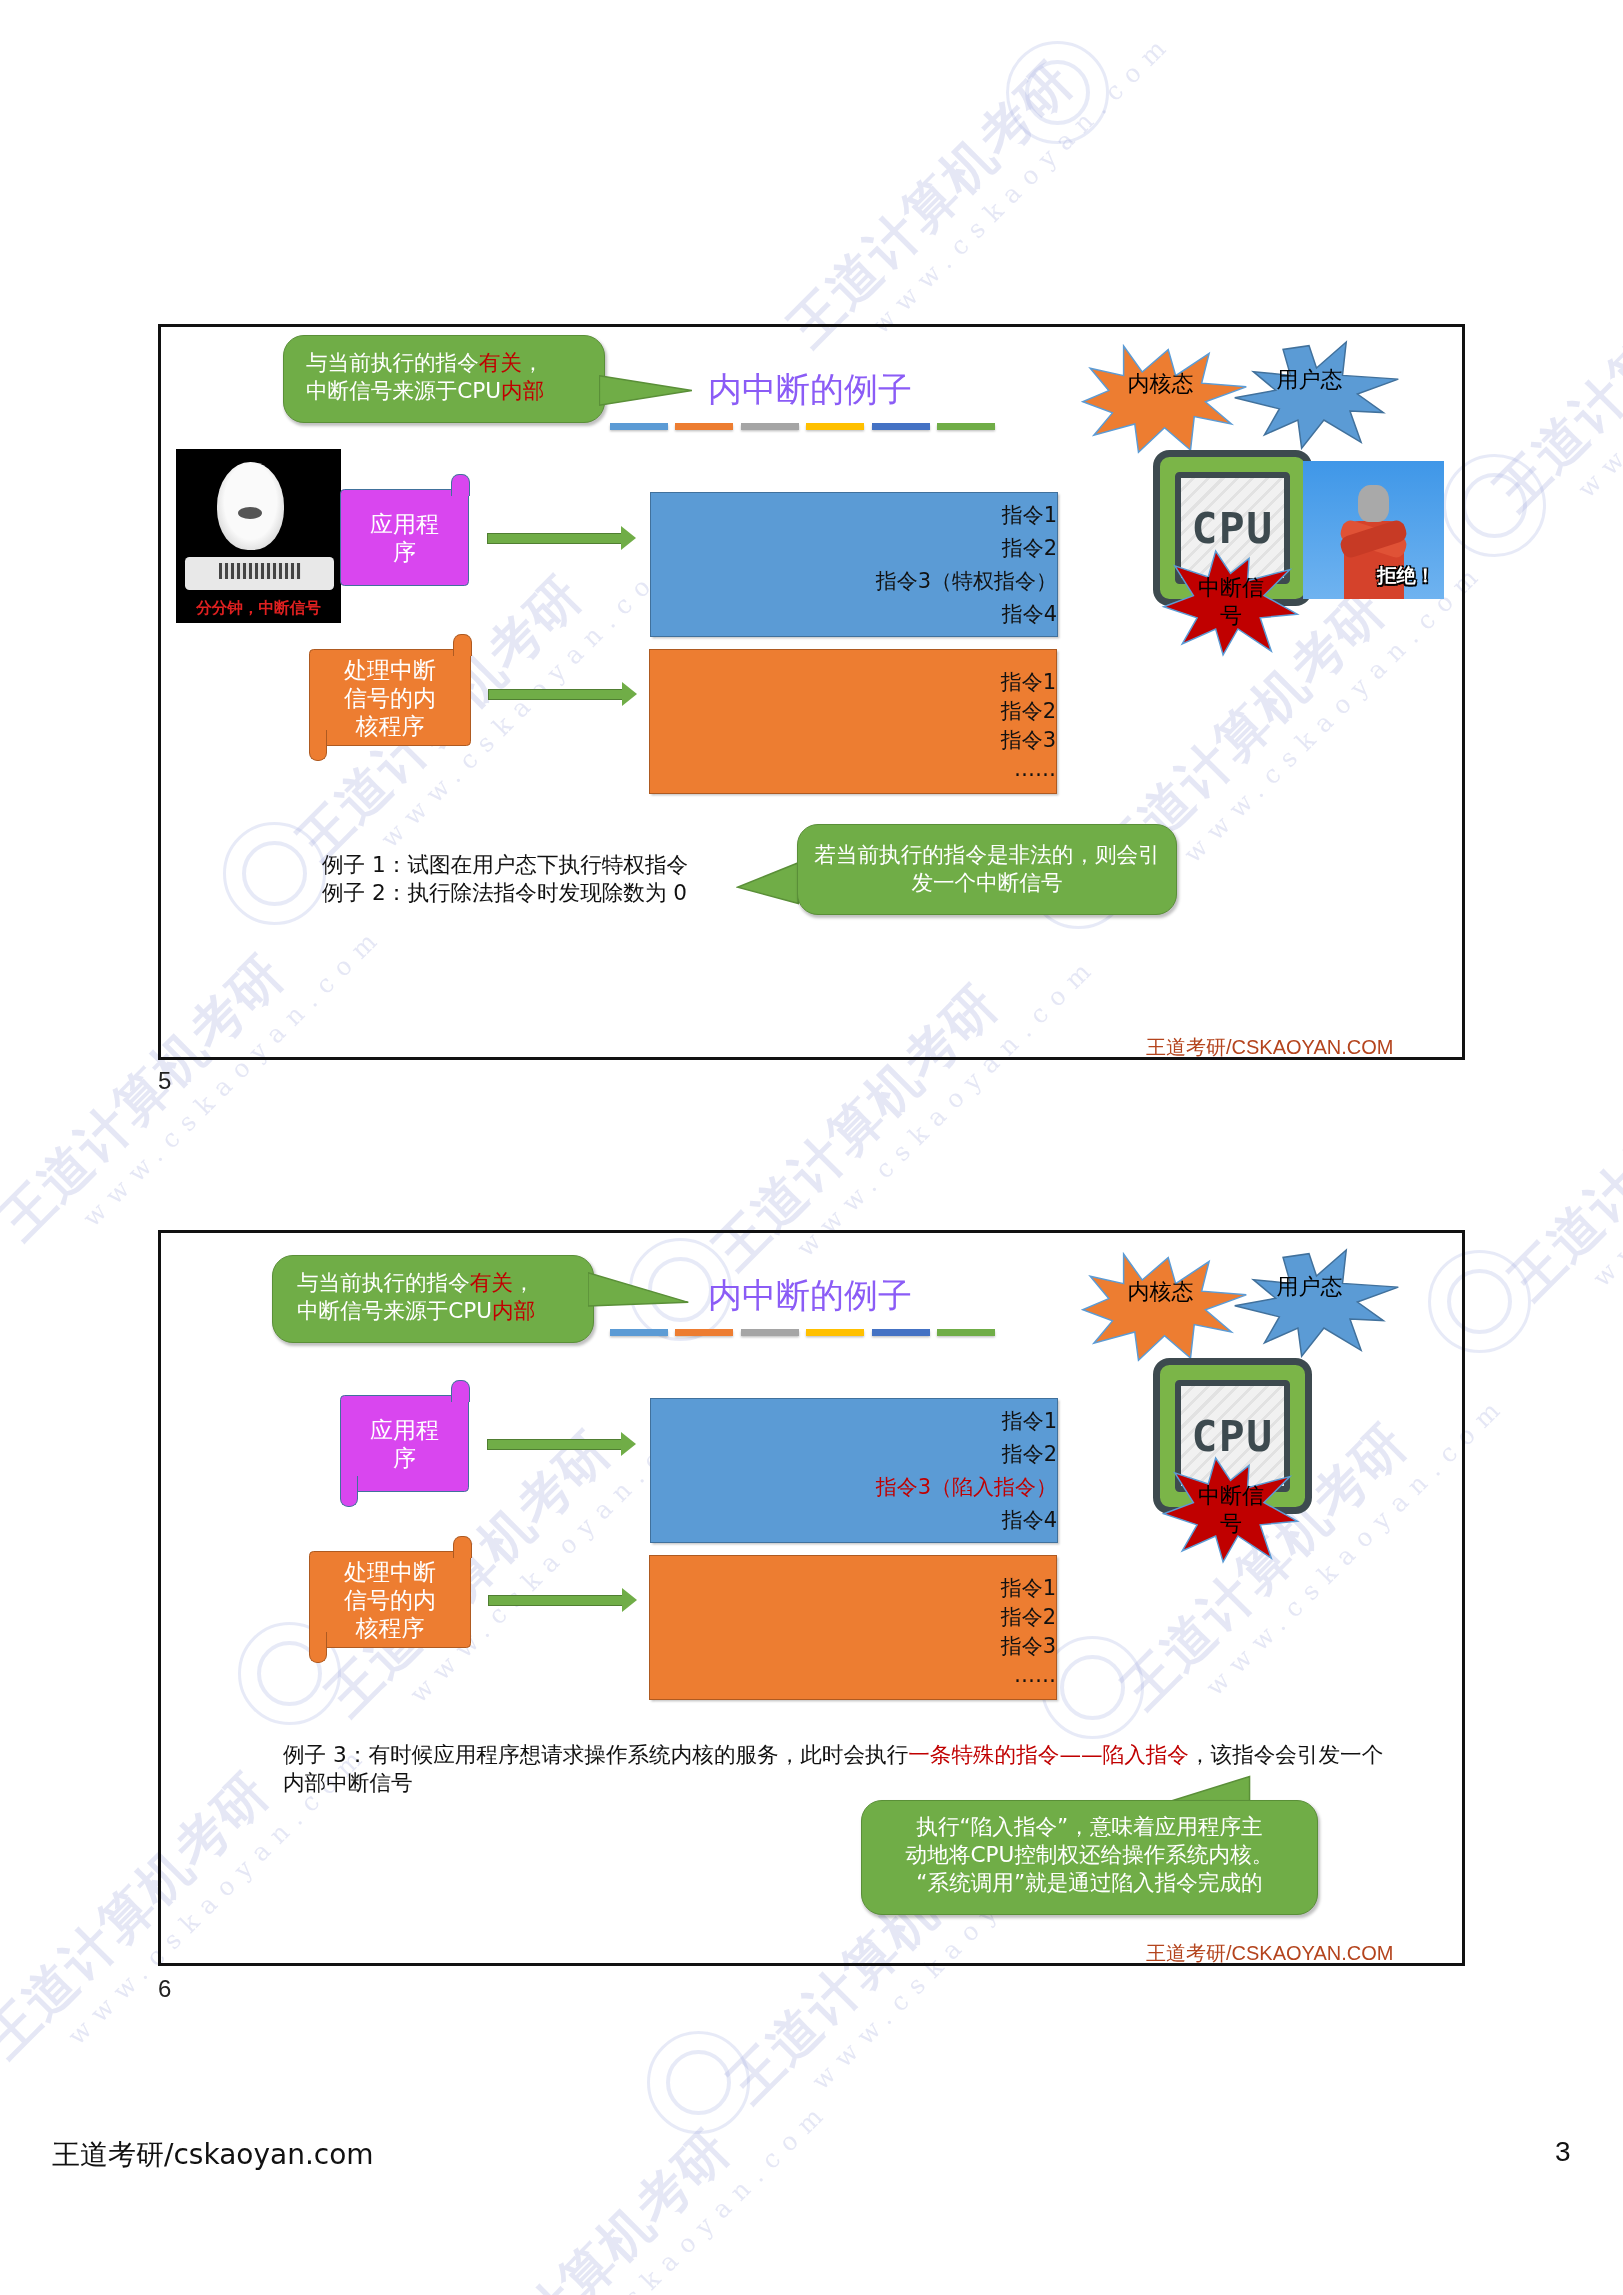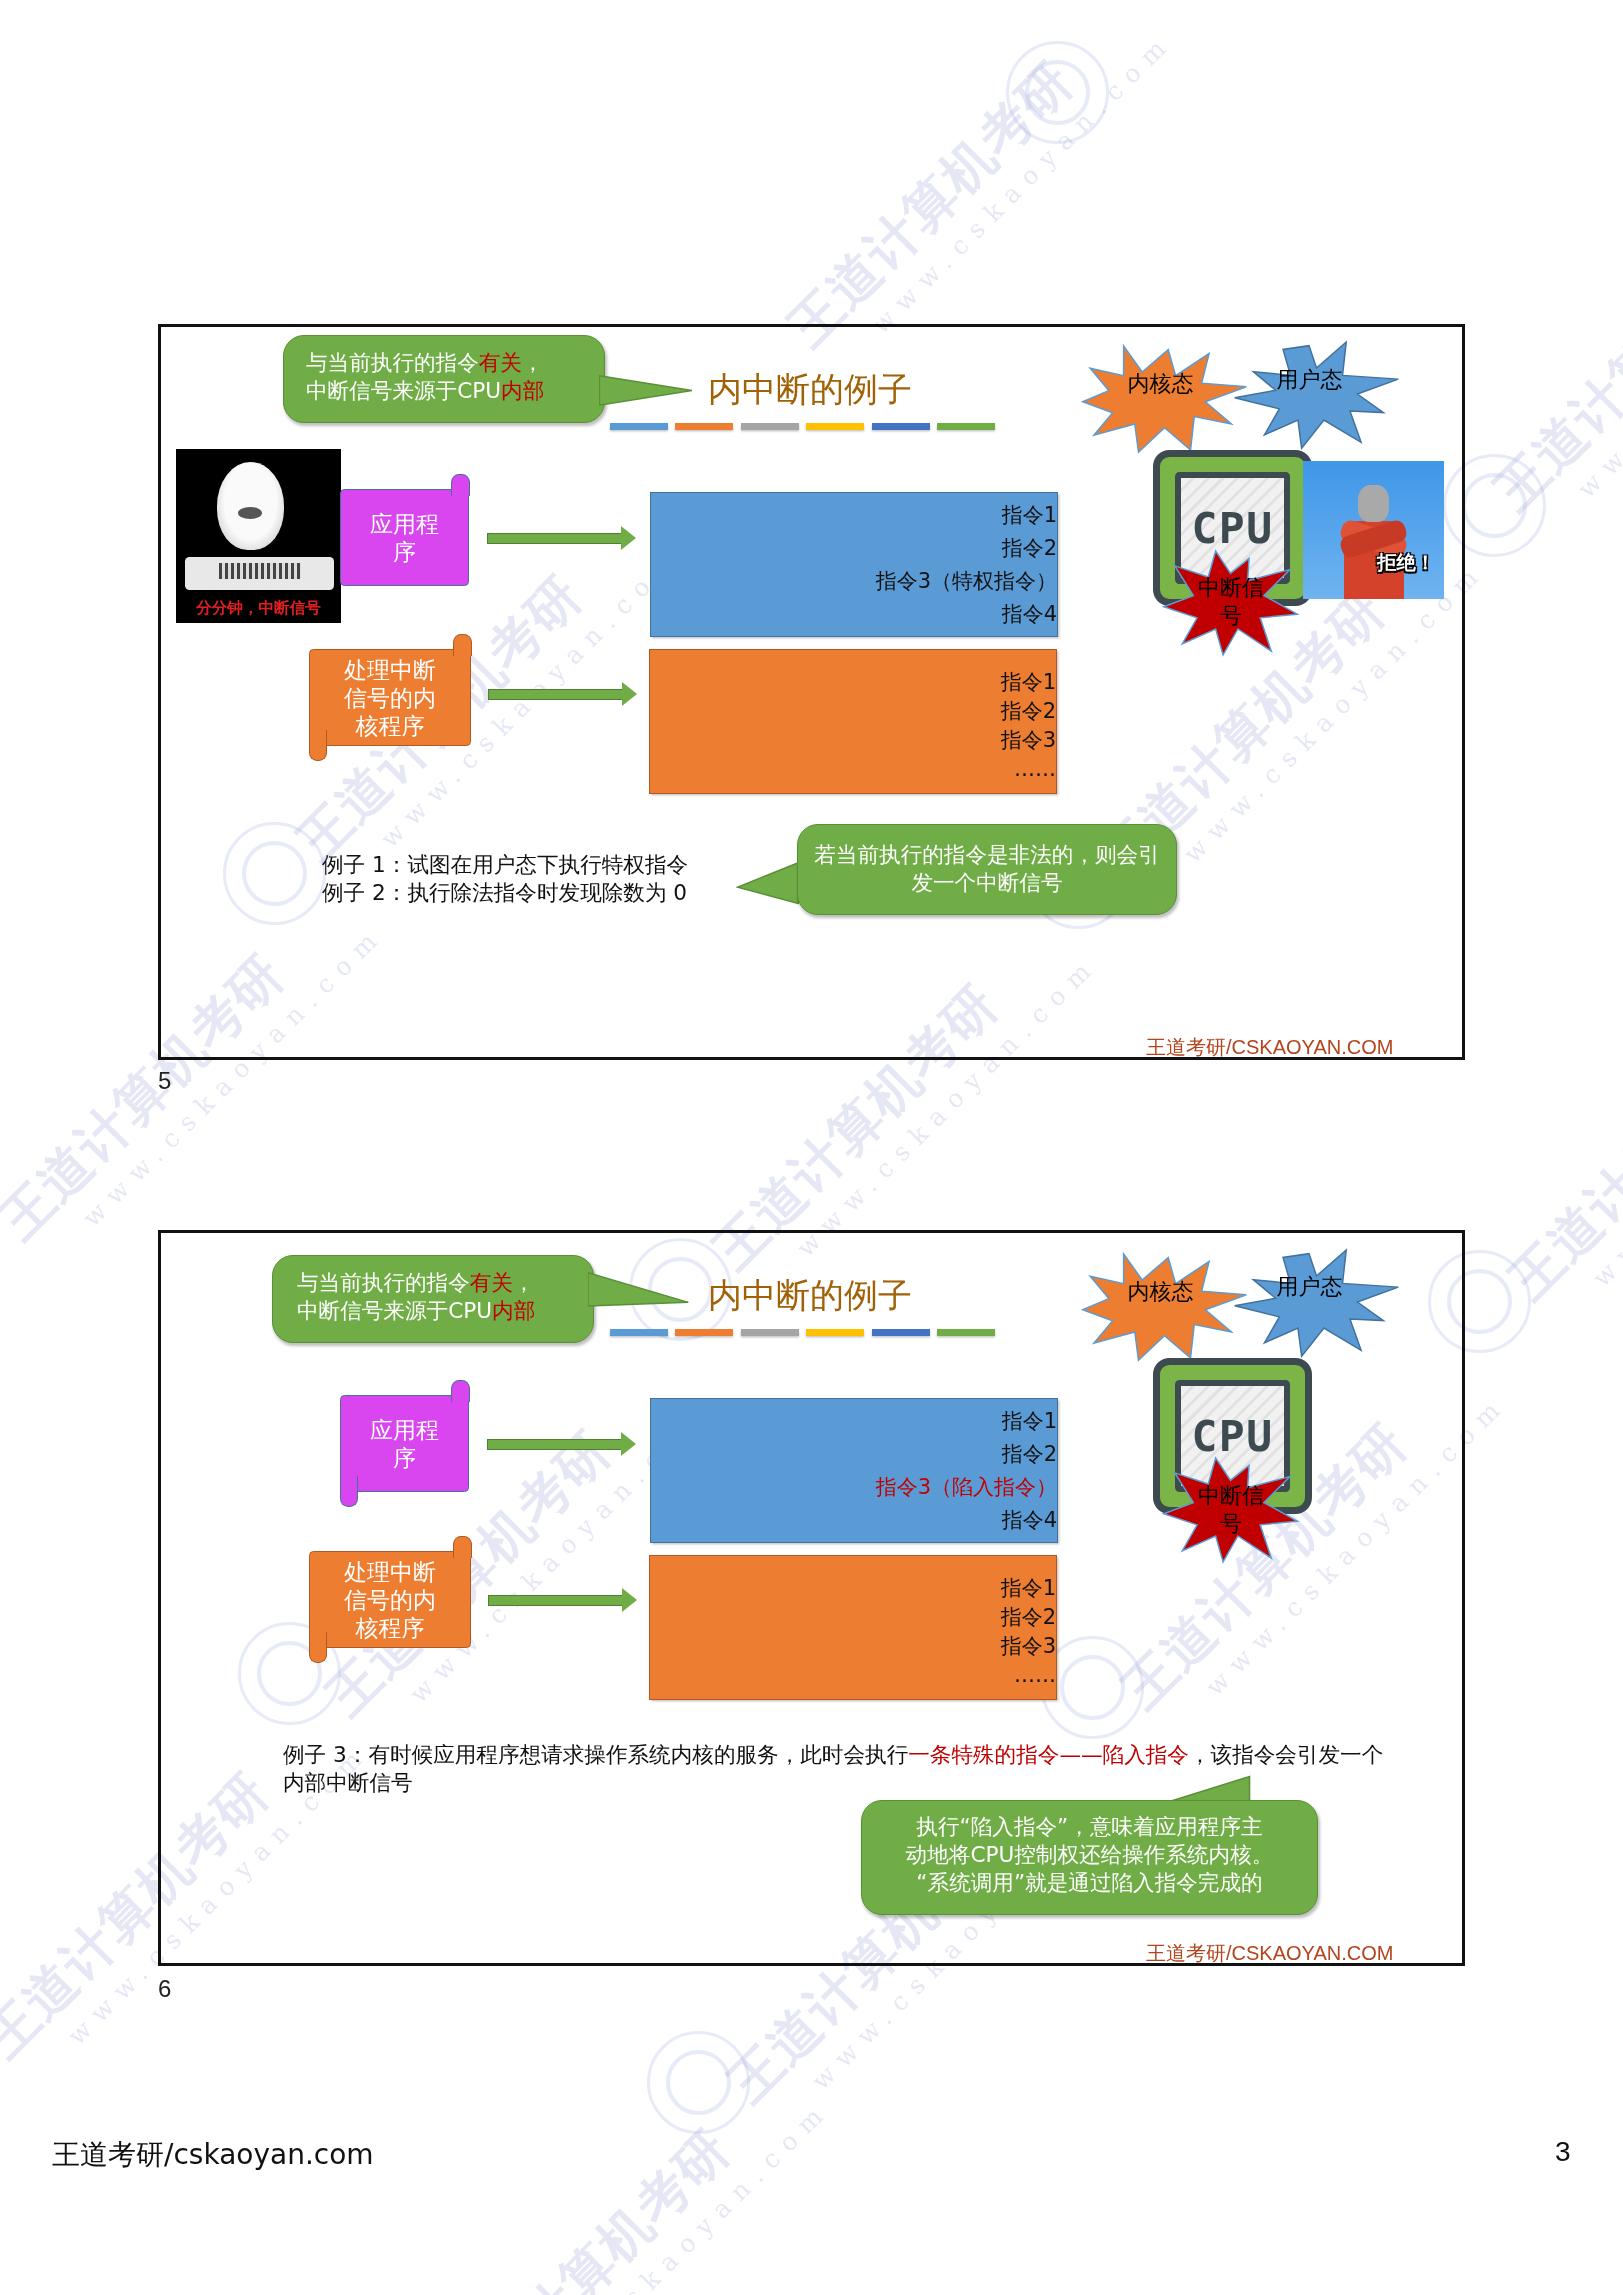--- a/index.html
+++ b/index.html
@@ -15,21 +15,21 @@
   .wm .small { font-size:25px; font-family:"DejaVu Serif",serif; font-weight:normal; letter-spacing:10.4px; display:block; margin-left:60px; }
   .seal { position:absolute; width:97px; height:97px; border-radius:50%; border:3.7px solid rgba(170,180,225,0.28); pointer-events:none; }
   .seal::after { content:""; position:absolute; left:16.4px; top:16.4px; width:57px; height:57px; border-radius:50%; border:4.5px solid rgba(170,180,225,0.28); }
 
   .slide { position:absolute; left:158px; width:1307px; border:3px solid #111; background:transparent; box-sizing:border-box; }
   .slide-num { position:absolute; left:158px; font-size:24px; color:#222; font-family:"Liberation Sans",sans-serif; }
 
   .callout { position:absolute; background:#70ad47; border:1.5px solid #5a8f38; border-radius:21px; color:#fff; font-size:21.6px; line-height:28px; box-shadow:1.5px 2.2px 3px rgba(0,0,0,0.25); }
   .callout .red { color:#c00000; }
 
-  .title { position:absolute; font-size:34px; color:#a16207; font-family:"DejaVu Sans",sans-serif; }
+  .title { position:absolute; font-size:34px; color:#8b5cf6; font-family:"DejaVu Sans",sans-serif; }
   .color-bar { position:absolute; height:6.7px; width:58px; box-shadow:0 2.2px 2.2px rgba(0,0,0,0.25); }
 
   .scroll { position:absolute; border:1.5px solid; border-radius:4.5px; color:#fff; font-size:23px; line-height:28px; text-align:center; display:flex; align-items:center; justify-content:center; box-sizing:border-box; }
   .scroll-blue { background:#d946ef; border-color:#41719c; }
   .scroll-orange { background:#ed7d31; border-color:#ae5a21; }
   .scroll .curl-tr { position:absolute; right:-1.5px; top:-16.4px; width:16.4px; height:21px; border-radius:8.2px 8.2px 0 0; border:1.5px solid; border-bottom:none; background:inherit; }
   .scroll .curl-bl { position:absolute; left:-1.5px; bottom:-16.4px; width:16.4px; height:30px; border-radius:0 0 8.2px 8.2px; border:1.5px solid; border-top:none; background:inherit; }
   .scroll-blue .curl-tr, .scroll-blue .curl-bl { border-color:#41719c; }
   .scroll-orange .curl-tr, .scroll-orange .curl-bl { border-color:#ae5a21; }
 
@@ -56,21 +56,21 @@
   .meme-desk { position:absolute; left:9px; top:108px; width:149px; height:33px; background:#e8e8e8; border-radius:4.5px; }
   .meme-keys { position:absolute; left:43px; top:114px; width:82px; height:16.4px; background:repeating-linear-gradient(90deg,#444 0 3px,#ddd 3px 6px); }
   .meme-caption { position:absolute; left:0; bottom:4.5px; width:100%; text-align:center; color:#e02020; font-weight:bold; font-size:15.6px; }
 
   .refuse { position:absolute; background:linear-gradient(180deg,#3f97e8 0%,#6fb3f0 100%); overflow:hidden; }
   .refuse-fig { position:absolute; left:37px; top:15px; width:67px; height:134px; }
   .refuse-head { position:absolute; left:18px; top:9px; width:31px; height:37px; background:#a9a9a9; border-radius:40% 40% 35% 35%; }
   .refuse-body { position:absolute; left:3.7px; top:45px; width:60px; height:89px; background:#d5422b; border-radius:15px 15px 0 0; }
   .refuse-arms { position:absolute; left:0; top:52px; width:67px; height:22px; background:#e05236; transform:rotate(18deg); border-radius:9px; }
   .refuse-arms2 { position:absolute; left:0; top:52px; width:67px; height:22px; background:#c73a25; transform:rotate(-18deg); border-radius:9px; }
-  .refuse-caption { position:absolute; right:9px; bottom:23px; color:#fff; font-weight:bold; font-size:19.3px; text-shadow:-1.5px -1.5px 0 #000,1.5px -1.5px 0 #000,-1.5px 1.5px 0 #000,1.5px 1.5px 0 #000; }
+  .refuse-caption { position:absolute; right:9px; bottom:10px; color:#fff; font-weight:bold; font-size:19.3px; text-shadow:-1.5px -1.5px 0 #000,1.5px -1.5px 0 #000,-1.5px 1.5px 0 #000,1.5px 1.5px 0 #000; }
 
   .body-text { position:absolute; font-size:21.6px; color:#111; line-height:28px; font-family:"DejaVu Sans",sans-serif; }
   .body-text .red { color:#c00000; }
 
   .brand { position:absolute; color:#b4441d; font-size:20px; font-family:"Liberation Sans",sans-serif; }
 
   .page-footer-left { position:absolute; left:52px; top:2136px; font-size:28px; color:#111; font-family:"DejaVu Sans",sans-serif; }
   .page-footer-right { position:absolute; left:1555px; top:2136px; font-size:28px; color:#111; font-family:"Liberation Sans",sans-serif; }
 </style>
 </head>

